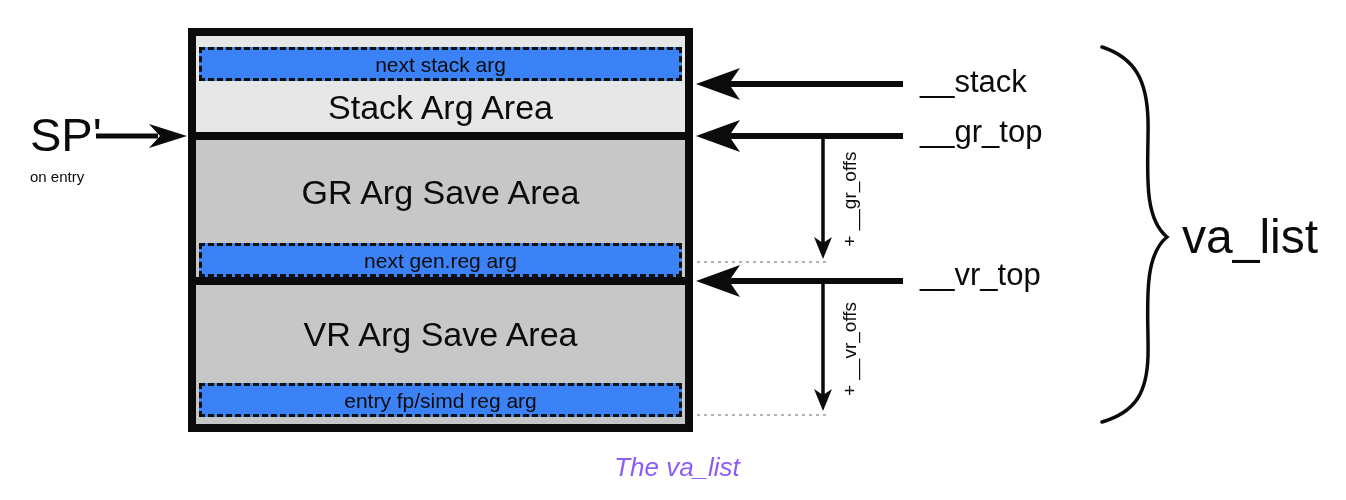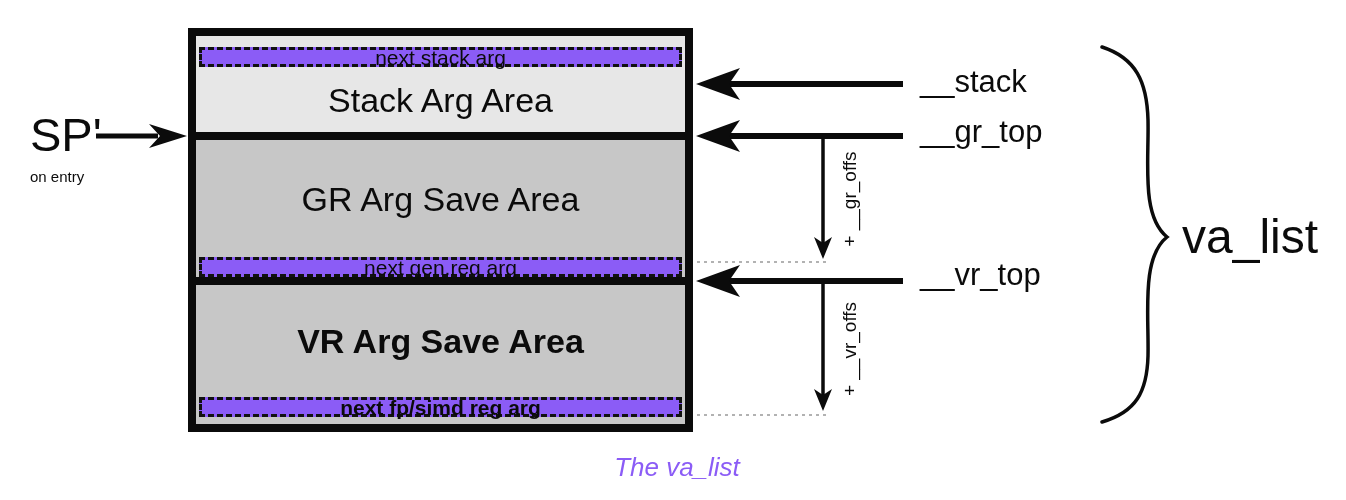--- a/index.html
+++ b/index.html
@@ -13,23 +13,23 @@
   
   .membox{
     position:absolute; left:188px; top:28px; width:505px; height:404px;
     border:8px solid #0b0b0b; background:#ffffff;
     display:flex; flex-direction:column;
   }
   .divider{ height:8px; background:#0b0b0b; flex:0 0 auto; }
   .area{ display:flex; flex-direction:column; }
   .area-stack{ height:96px; background:#e7e7e7; }
   .area-gr{ height:137px; background:#c7c7c7; }
-  .area-vr{ height:139px; background:#c7c7c7;font-weight:bold; }
+  .area-vr{ height:139px; background:#c7c7c7; }
   .slot{
-    flex:0 0 auto; height:20px; margin:0 3px; background:#8b5cf6;
+    flex:0 0 auto; height:34px; margin:0 3px; background:#3b82f6;
     border:3px dashed #111111;
     display:flex; align-items:center; justify-content:center;
     font-size:21px; color:#0b0b0b; line-height:1;
   }
   .area-stack .slot{ margin-top:11px; }
   .area-gr .slot{ }
   .area-vr .slot{ margin-bottom:7px; }
   .area-title{
     flex:1 1 auto; display:flex; align-items:center; justify-content:center;
     font-size:34px; color:#0b0b0b; line-height:1;
@@ -84,21 +84,21 @@
       <div class="slot">
         <span>next gen.reg arg</span>
       </div>
     </div>
 
     <div class="divider"></div>
 
     <div class="area area-vr">
       <div class="area-title">VR Arg Save Area</div>
       <div class="slot">
-        <span>next fp/simd reg arg</span>
+        <span>entry fp/simd reg arg</span>
       </div>
     </div>
 
   </div>
 
   <svg class="svg-layer" viewBox="0 0 1346 500" xmlns="http://www.w3.org/2000/svg">
 
     <g>
       <line x1="96" y1="136" x2="158" y2="136" stroke="#0b0b0b" stroke-width="5"></line>
       <polygon points="187,136 149,124 160,136 149,148" fill="#0b0b0b"></polygon>

